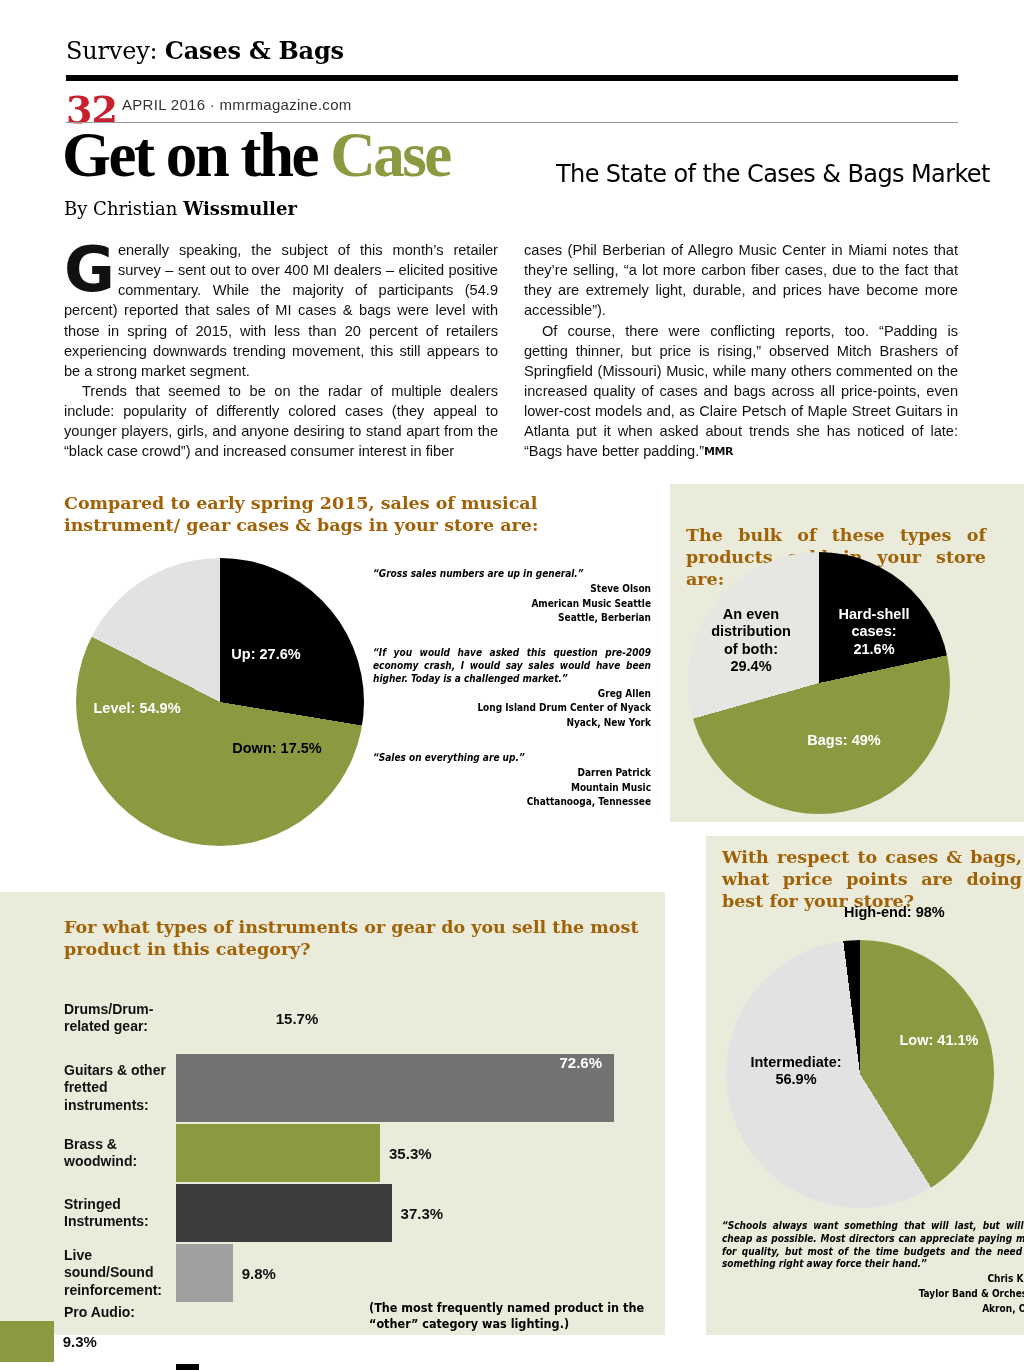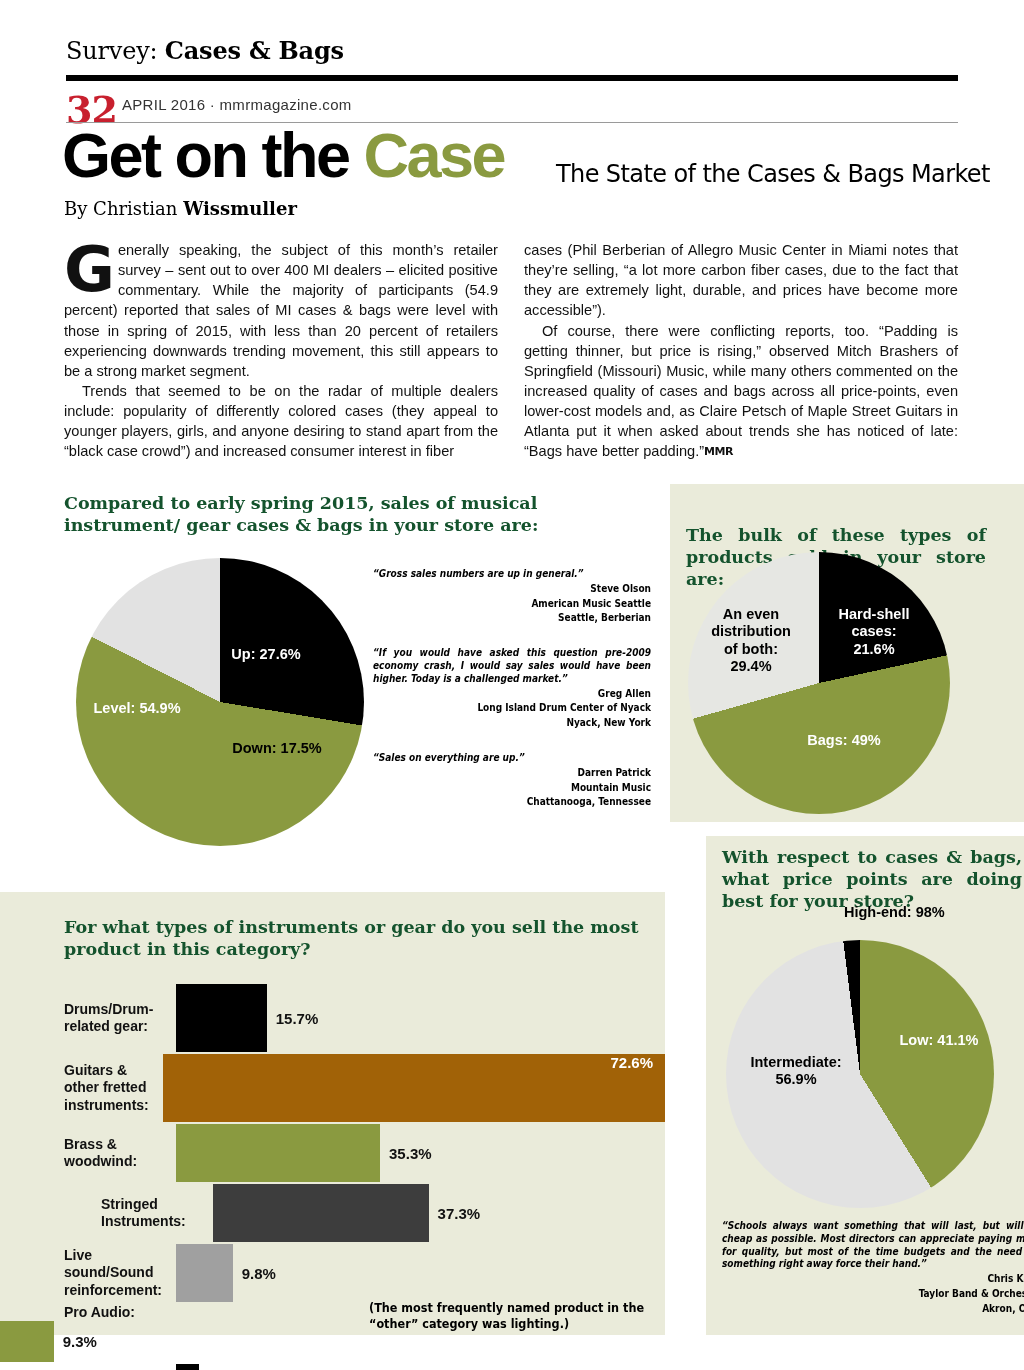--- a/index.html
+++ b/index.html
@@ -61,21 +61,21 @@
     width: 892px;
     height: 1px;
     background: #9a9a9a;
   }
 
   
   .headline {
     position: absolute;
     left: 62px;
     top: 124px;
-    font-family: Liberation Sans, sans-serif;
+    font-family: Liberation Serif, serif;
     font-weight: 700;
     font-size: 63px;
     letter-spacing: -2.5px;
     line-height: 1;
     white-space: nowrap;
   }
   .headline .hl-green { color: #8a9a40; }
   .deck {
     position: absolute;
     left: 556px;
@@ -138,21 +138,21 @@
   #panel-price {
     left: 670px; top: 836px; width: 354px; height: 499px; margin-left: 36px;
   }
 
   
   .q-head {
     font-family: "DejaVu Serif", serif;
     font-weight: 700;
     font-size: 17.5px;
     line-height: 1.26;
-    color: #14532d;
+    color: #a16207;
   }
   #q1-head {
     position: absolute; left: 64px; top: 492px; width: 580px;
   }
   #q2-head {
     position: absolute; left: 16px; top: 40px; width: 300px;
     text-align: justify;
   }
   #q3-head {
     position: absolute; left: 16px; top: 10px; width: 300px;
@@ -358,43 +358,43 @@
     <div class="quote-text">“Schools always want something that will last, but will be cheap as possible. Most directors can appreciate paying more for quality, but most of the time budgets and the need for something right away force their hand.”</div>
     <div class="quote-attr">Chris Kane</div>
     <div class="quote-attr">Taylor Band &amp; Orchestra</div>
     <div class="quote-attr">Akron, Ohio</div>
   </div>
 </div>
 
 <div class="panel-cream" id="panel-bars">
   <div class="q-head" id="q4-head">For what types of instruments or gear do you sell the most product in this category?</div>
   <div id="bars">
-      <div class="bar-row" style="height: 68px;">
+      <div class="bar-row" style="height: 68px; align-items: center;">
         <div class="bar-label">Drums/Drum-related gear:</div>
         <div class="bar-track">
           <div class="bar-fill" style="width: 90.746px; background: rgb(0, 0, 0);"></div>
           <div class="bar-value">15.7%</div>
         </div>
       </div>
       <div class="bar-row" style="height: 68px;">
         <div class="bar-label">Guitars &amp; other fretted instruments:</div>
         <div class="bar-track">
-          <div class="bar-fill" style="width: 502px; background: #a16207; position: relative;">
+          <div class="bar-fill" style="width: 438px; background: #737373; position: relative;">
             <div class="bar-value inside">72.6%</div>
           </div>
         </div>
       </div>
       <div class="bar-row" style="height: 58px;">
         <div class="bar-label">Brass &amp; woodwind:</div>
         <div class="bar-track">
           <div class="bar-fill" style="width: 204.034px; background: rgb(138, 154, 64);"></div>
           <div class="bar-value">35.3%</div>
         </div>
       </div>
-      <div class="bar-row" style="height: 58px; padding-left: 37px;">
+      <div class="bar-row" style="height: 58px;">
         <div class="bar-label">Stringed Instruments:</div>
         <div class="bar-track">
           <div class="bar-fill" style="width: 215.594px; background: rgb(61, 61, 61);"></div>
           <div class="bar-value">37.3%</div>
         </div>
       </div>
       <div class="bar-row" style="height: 58px;">
         <div class="bar-label">Live sound/Sound reinforcement:</div>
         <div class="bar-track">
           <div class="bar-fill" style="width: 56.644px; background: rgb(160, 160, 160);"></div>

